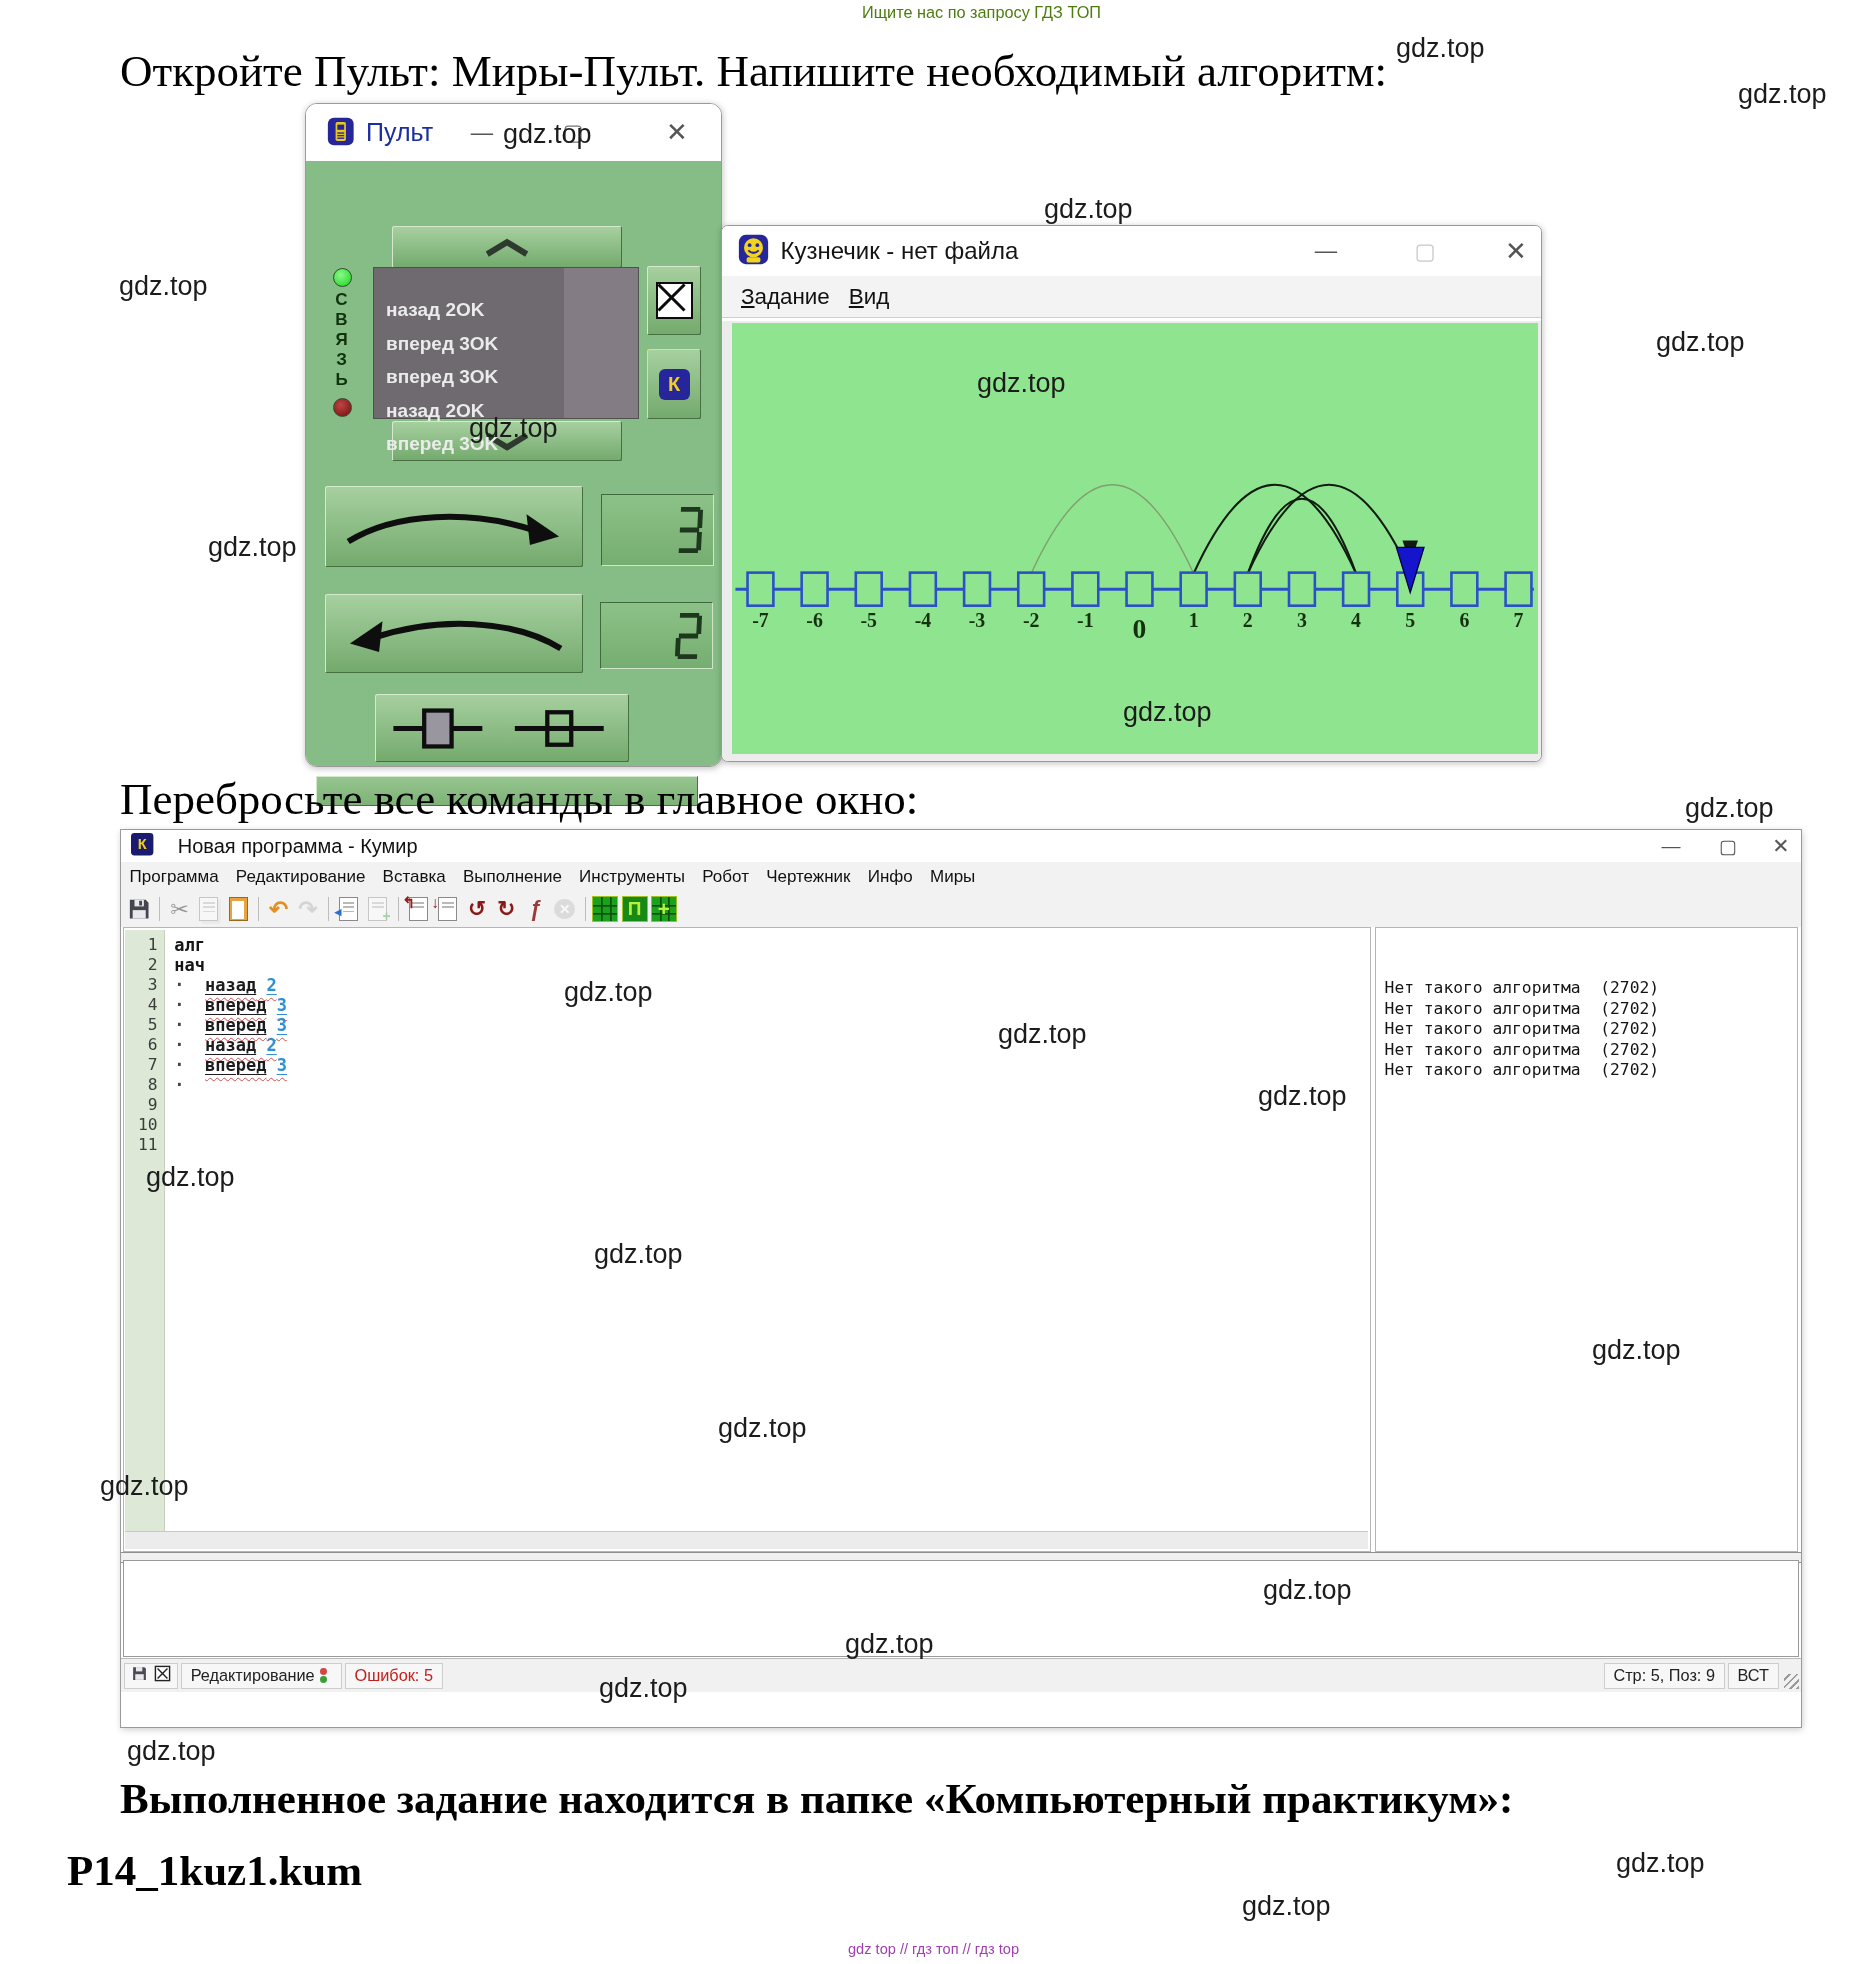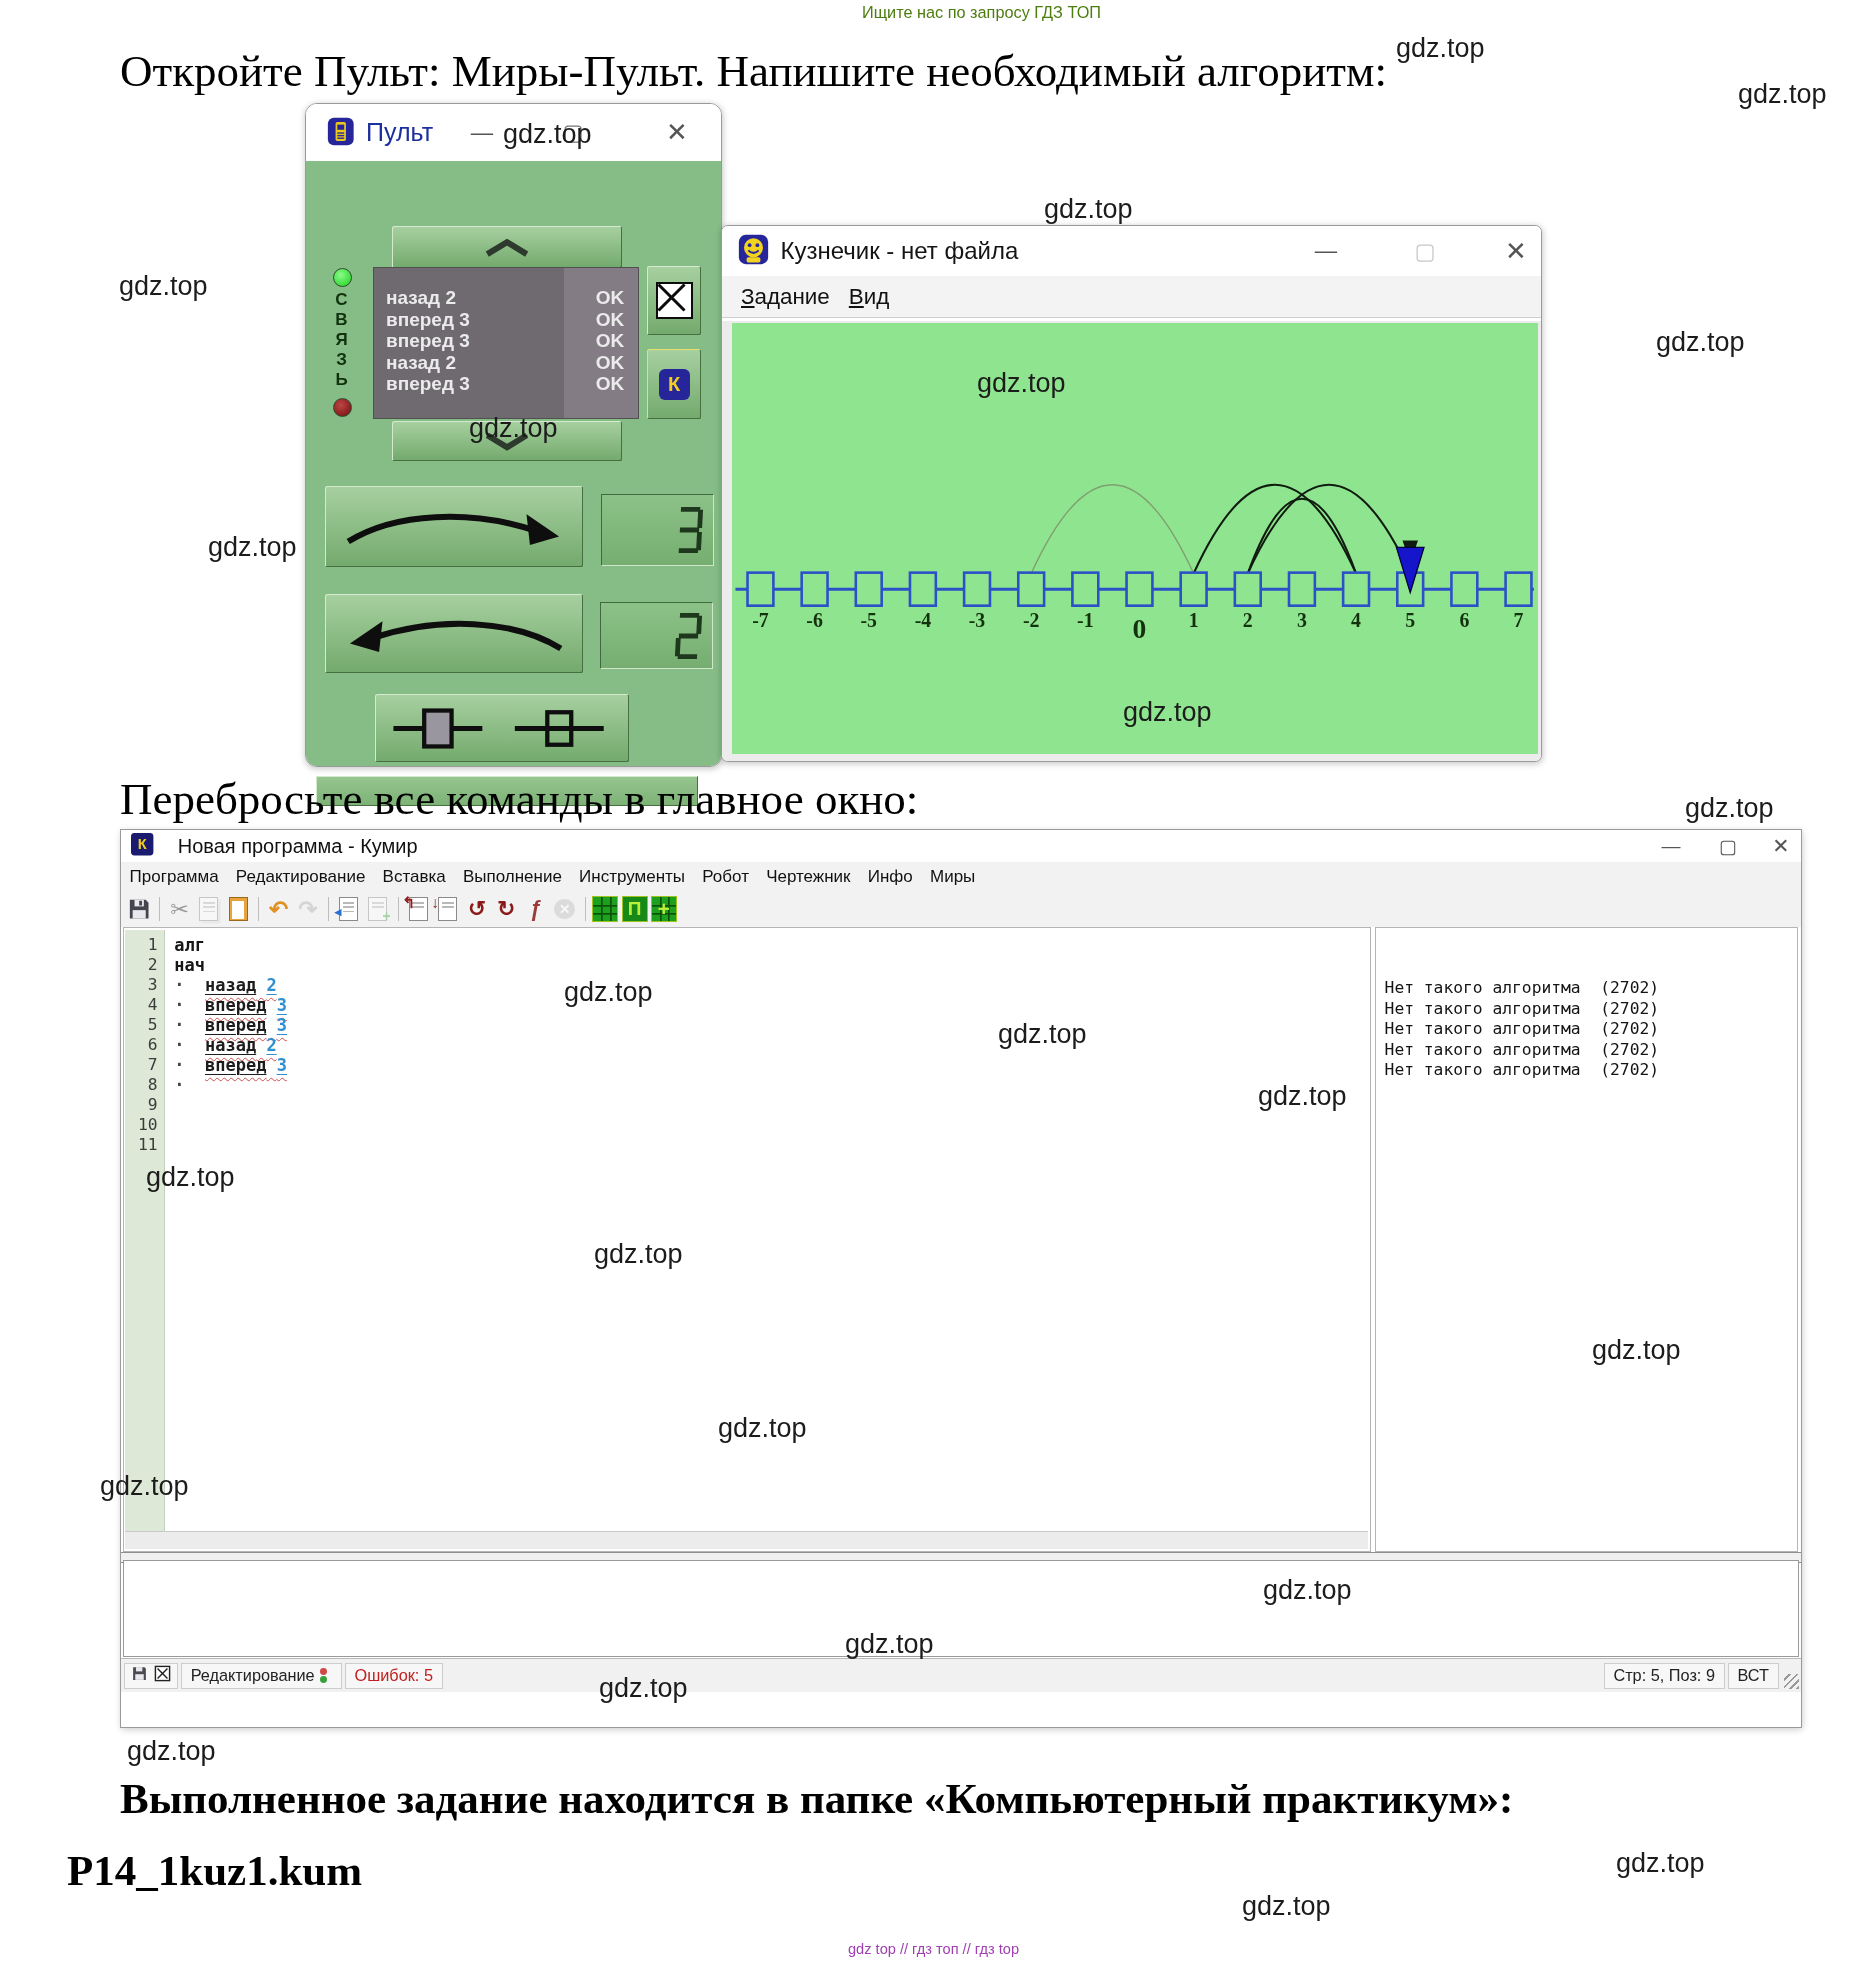--- a/index.html
+++ b/index.html
@@ -24,21 +24,21 @@
   .pult-body{position:absolute;left:0;top:57px;right:0;bottom:0;background:#86bc86;
              border-radius:0 0 11.2px 11.2px;}
   .pbtn{position:absolute;background:linear-gradient(180deg,#a6d09f,#74aa6d);
         border:1.7px solid;border-color:#d4e9cd #46703f #46703f #d4e9cd;border-radius:2.6px;
         display:flex;align-items:center;justify-content:center;}
   .pdisp{position:absolute;background:linear-gradient(180deg,#8cc287,#76ad70);
          border:1.7px solid;border-color:#3f6a3e #cfe7c8 #cfe7c8 #3f6a3e;
          display:flex;align-items:center;justify-content:flex-end;padding-right:8.6px;}
   .pscreen{position:absolute;background:linear-gradient(90deg,#6f6a70 0 72%,#837c85 72% 100%);
            border:1.7px solid #50504e;color:#ebebeb;font-size:19px;font-weight:600;}
-  .pscreen-row{display:flex;justify-content:space-between;padding:0 13.8px 0 12px;height:21.5px;line-height:21.5px;}
+  .pscreen-row{display:flex;padding:0 13.8px 0 12px;height:21.5px;line-height:21.5px;margin-top:12px;}
   .led{position:absolute;width:17px;height:17px;border-radius:50%;border:0.9px solid #2e4c2e;}
   .svyaz{position:absolute;font-size:17px;font-weight:bold;color:#10320f;line-height:20px;
          text-align:center;width:19px;white-space:pre-line;}
   .xbox{width:33px;height:33px;background:#fff;border:2.6px solid #0c0c0c;position:relative;}
   .kico{width:31px;height:31px;border-radius:6px;background:#26269a;color:#f2cf1e;
         display:flex;align-items:center;justify-content:center;font-weight:bold;font-size:20px;}
   
   .kuz{left:721px;top:225px;width:819px;height:535px;border-radius:6.9px;}
   .kuz .titlebar{height:50px;border-radius:6px 6px 0 0;}
   .kuz-menu{position:absolute;left:0;top:50px;right:0;height:41px;background:#f3f3f3;

